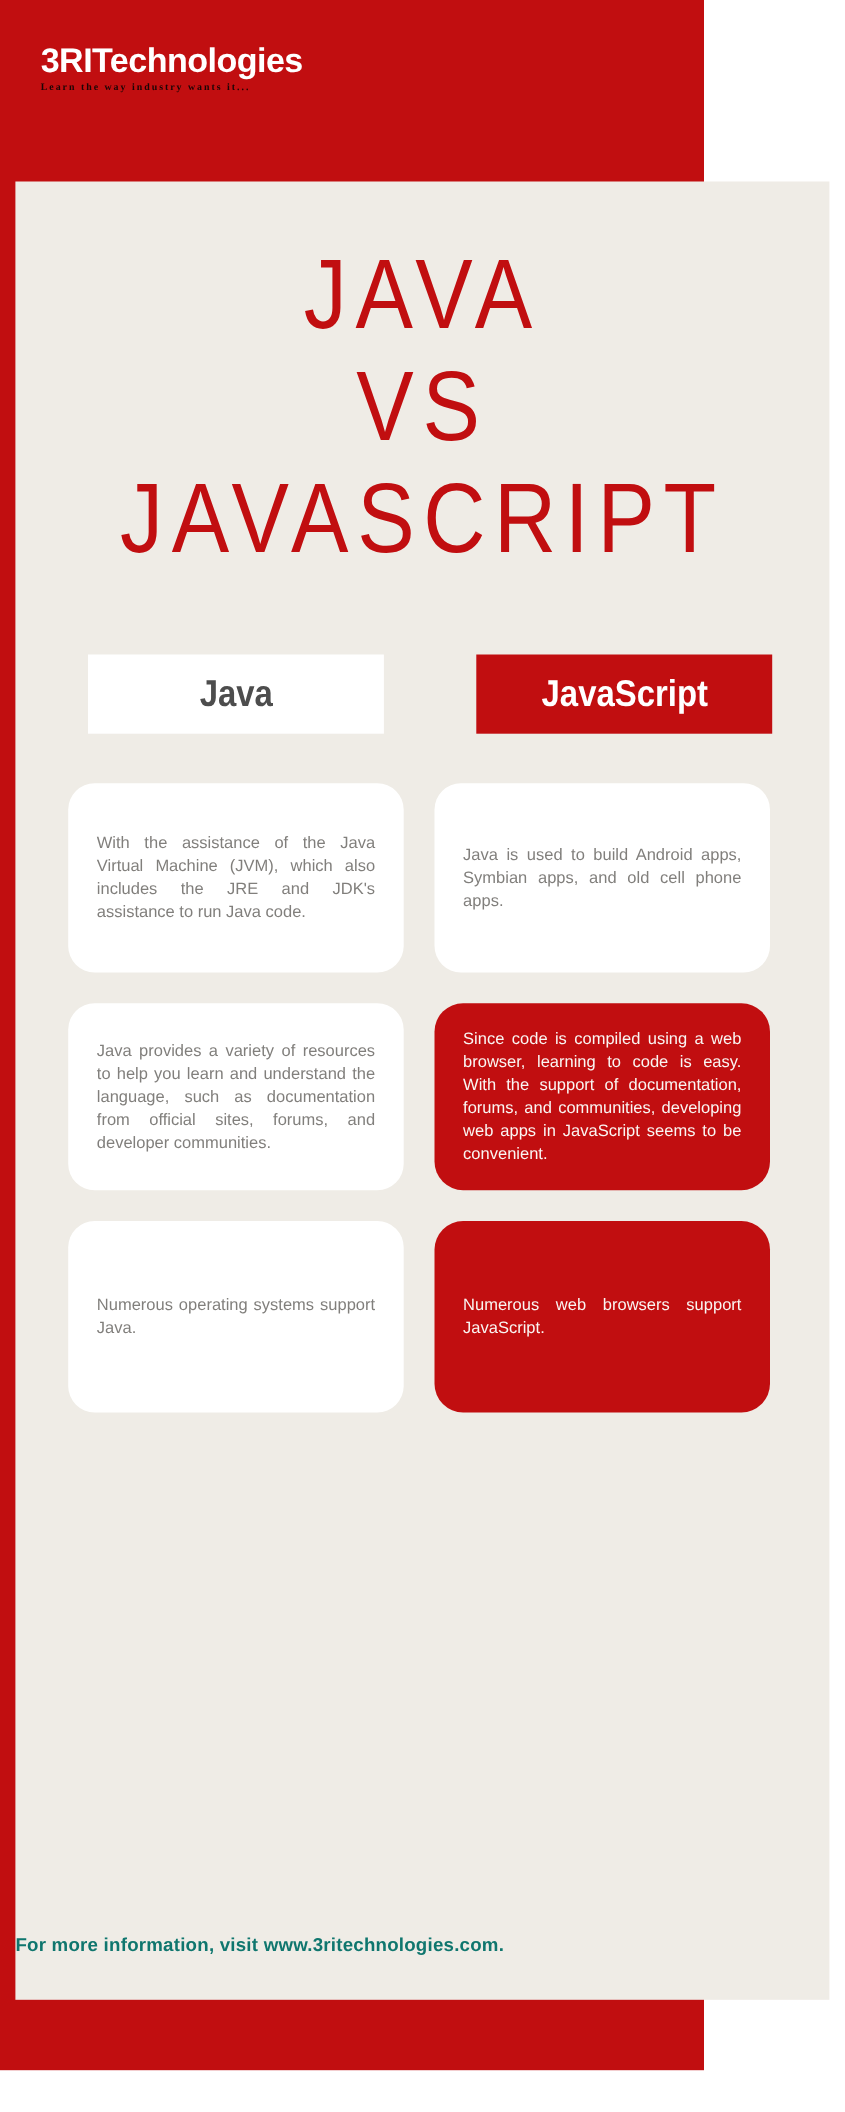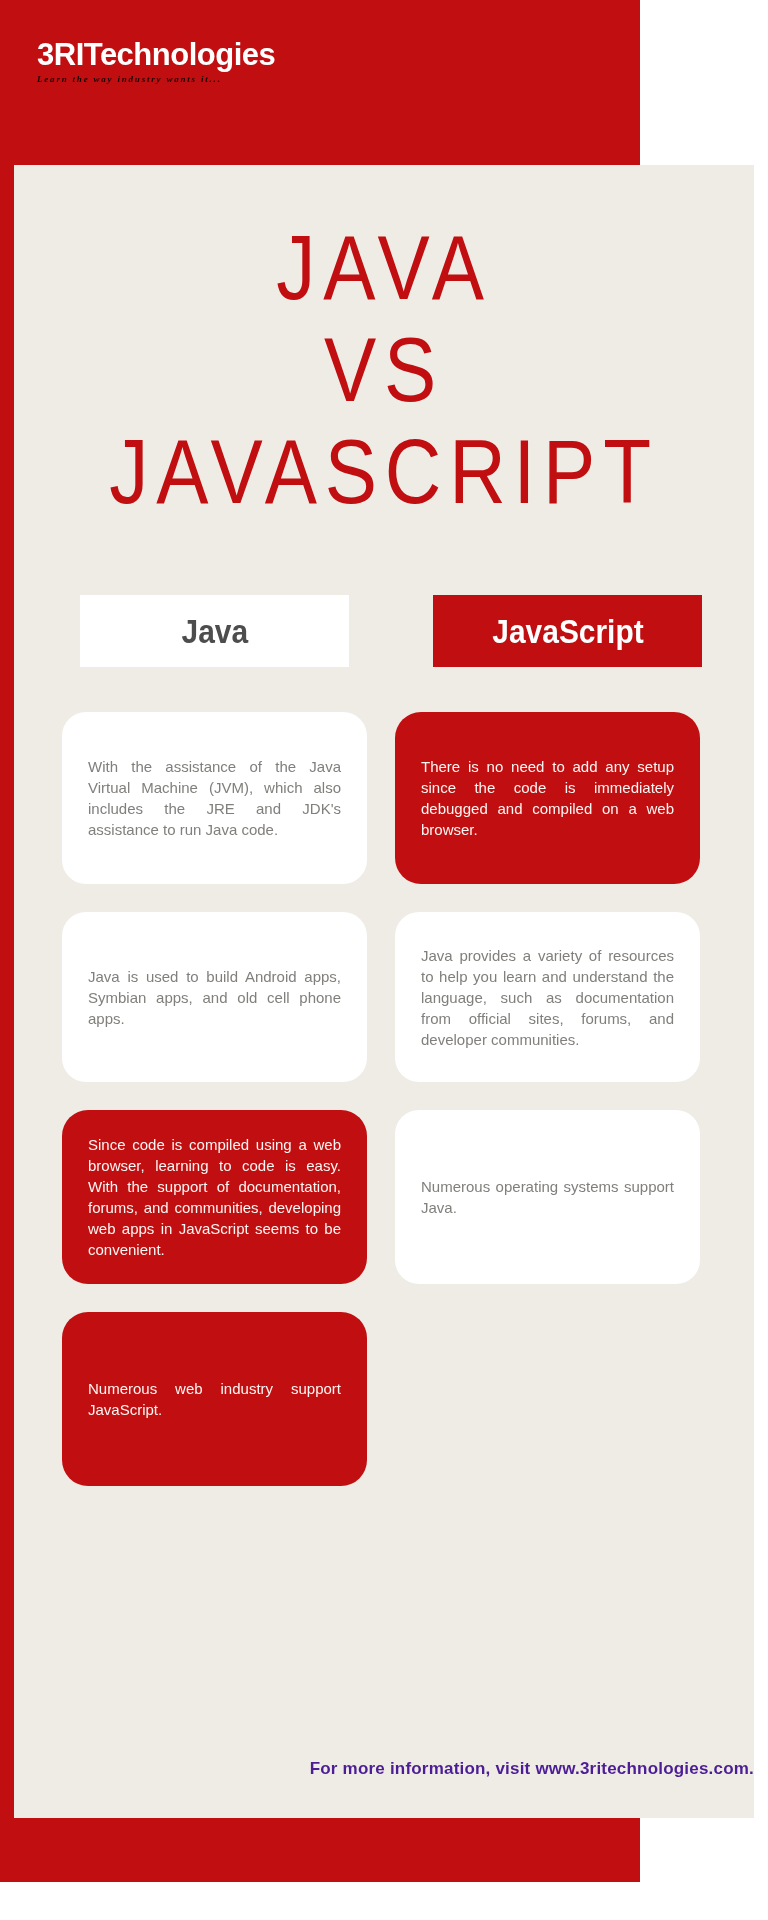--- a/index.html
+++ b/index.html
@@ -33,21 +33,20 @@
   .brand-logo {
     color: #FFFFFF;
     font-size: 31px;
     font-weight: 800;
     letter-spacing: -0.5px;
     line-height: 30px;
   }
   .brand-tagline {
     margin-top: 4px;
     font-family: "Liberation Serif", serif;
-    font-style: italic;
     font-weight: bold;
     font-size: 9px;
     letter-spacing: 1.8px;
     color: #1B0505;
   }
   
   .panel {
     position: absolute;
     top: 165px;
     left: 14px;
@@ -126,22 +125,22 @@
     border-radius: 24px;
   }
   .card-js {
     background: #C10E10;
     color: #FAF6F3;
     border-radius: 26px;
   }
   
   .footer-note {
     margin-top: 70px;
-    text-align: right;
-    color: #4c1d95;
+    text-align: left;
+    color: #0f766e;
     font-size: 17px;
     font-weight: bold;
     letter-spacing: 0.2px;
   }
 </style>
 </head>
 <body>
 
 <div class="page">
   <div class="red-wrap">
@@ -166,40 +165,37 @@
         <div class="header-box header-js">
           <span class="hb-label">JavaScript</span>
         </div>
       </div>
 
       <div class="compare-rows">
 
         <div class="card card-java">
           <p>With the assistance of the Java Virtual Machine (JVM), which also includes the JRE and JDK's assistance to run Java code.</p>
         </div>
-        <div class="card card-js">
-          <p>There is no need to add any setup since the code is immediately debugged and compiled on a web browser.</p>
-        </div>
 
         <div class="card card-java">
           <p>Java is used to build Android apps, Symbian apps, and old cell phone apps.</p>
         </div>
 
         <div class="card card-java">
           <p>Java provides a variety of resources to help you learn and understand the language, such as documentation from official sites, forums, and developer communities.</p>
         </div>
         <div class="card card-js">
           <p>Since code is compiled using a web browser, learning to code is easy. With the support of documentation, forums, and communities, developing web apps in JavaScript seems to be convenient.</p>
         </div>
 
         <div class="card card-java">
           <p>Numerous operating systems support Java.</p>
         </div>
         <div class="card card-js">
-          <p>Numerous web industry support JavaScript.</p>
+          <p>Numerous web browsers support JavaScript.</p>
         </div>
 
 
       </div>
 
       <div class="footer-note">For more information, visit www.3ritechnologies.com.</div>
 
     </div>
   </div>
 </div>

